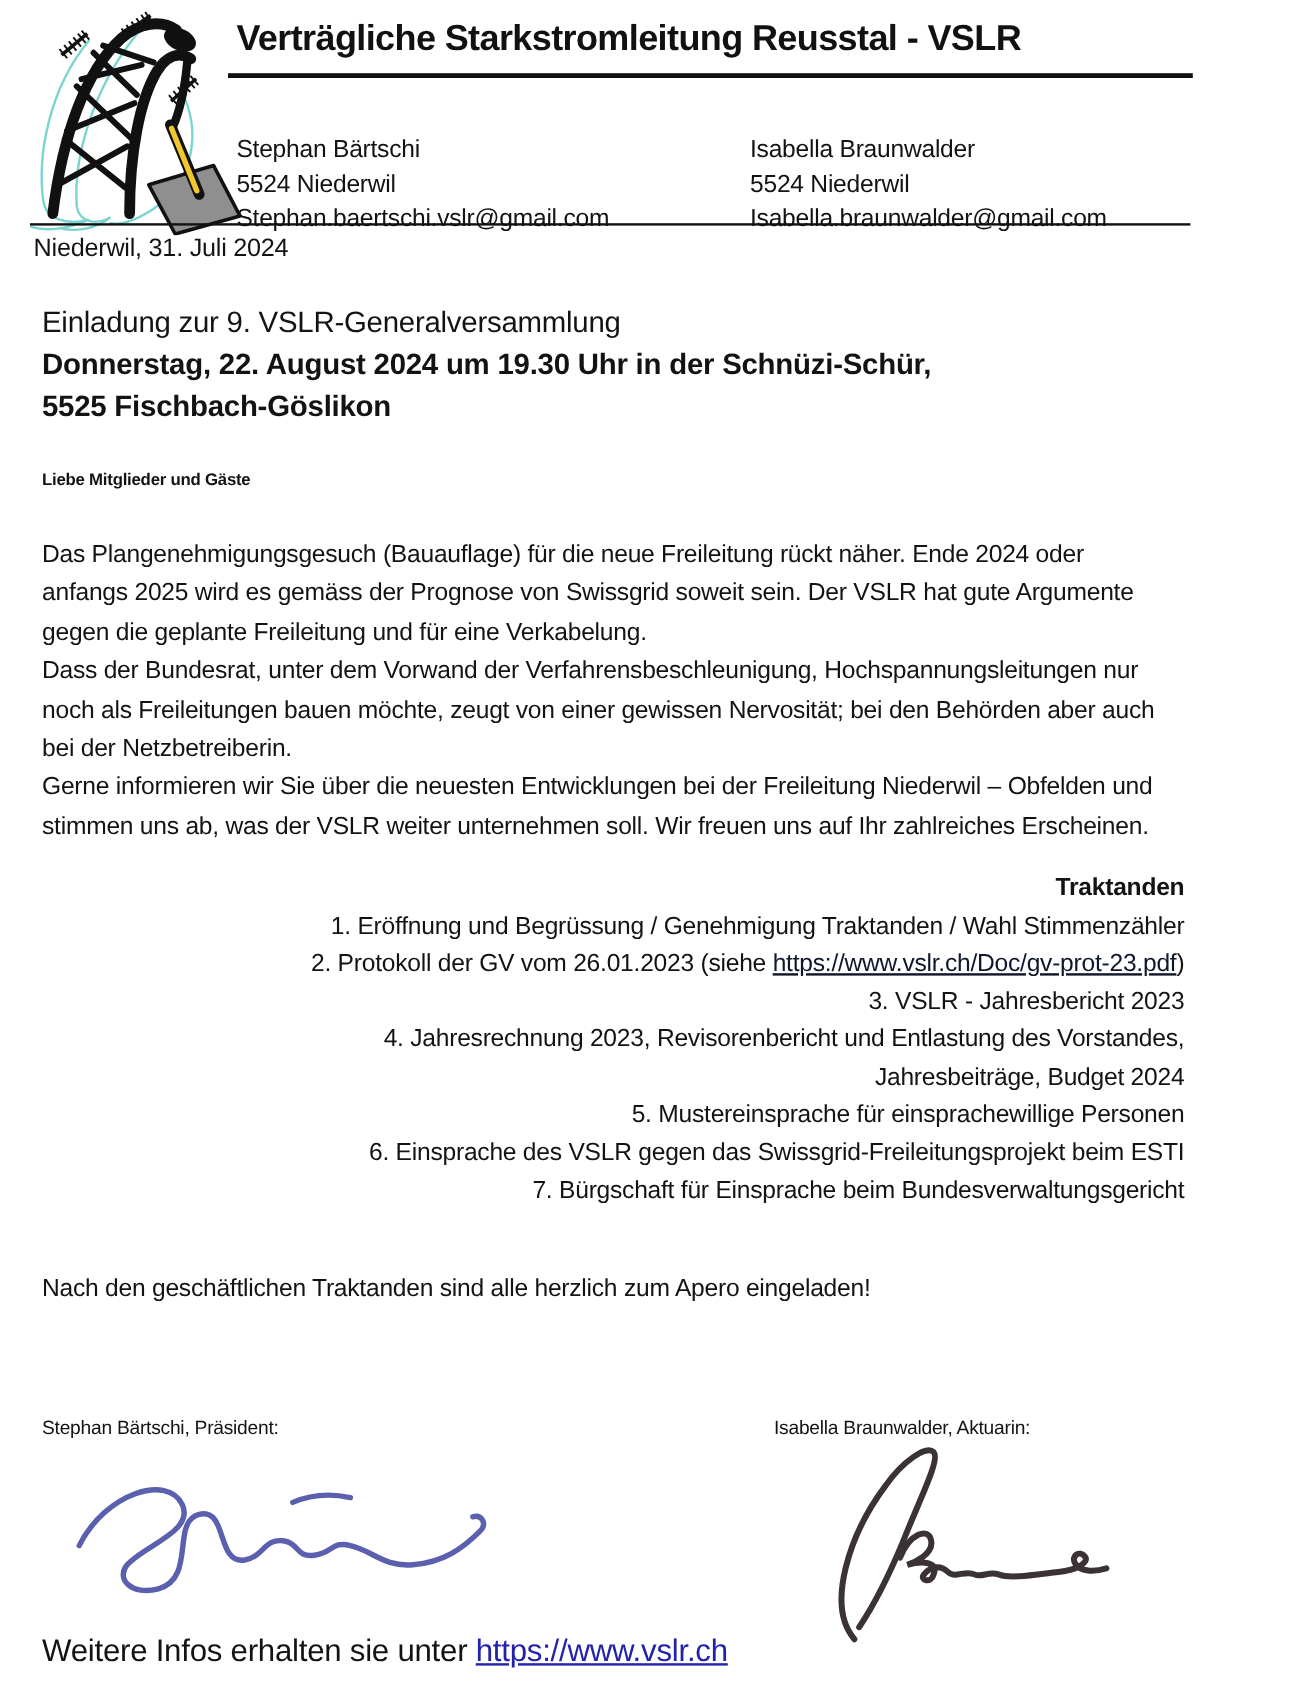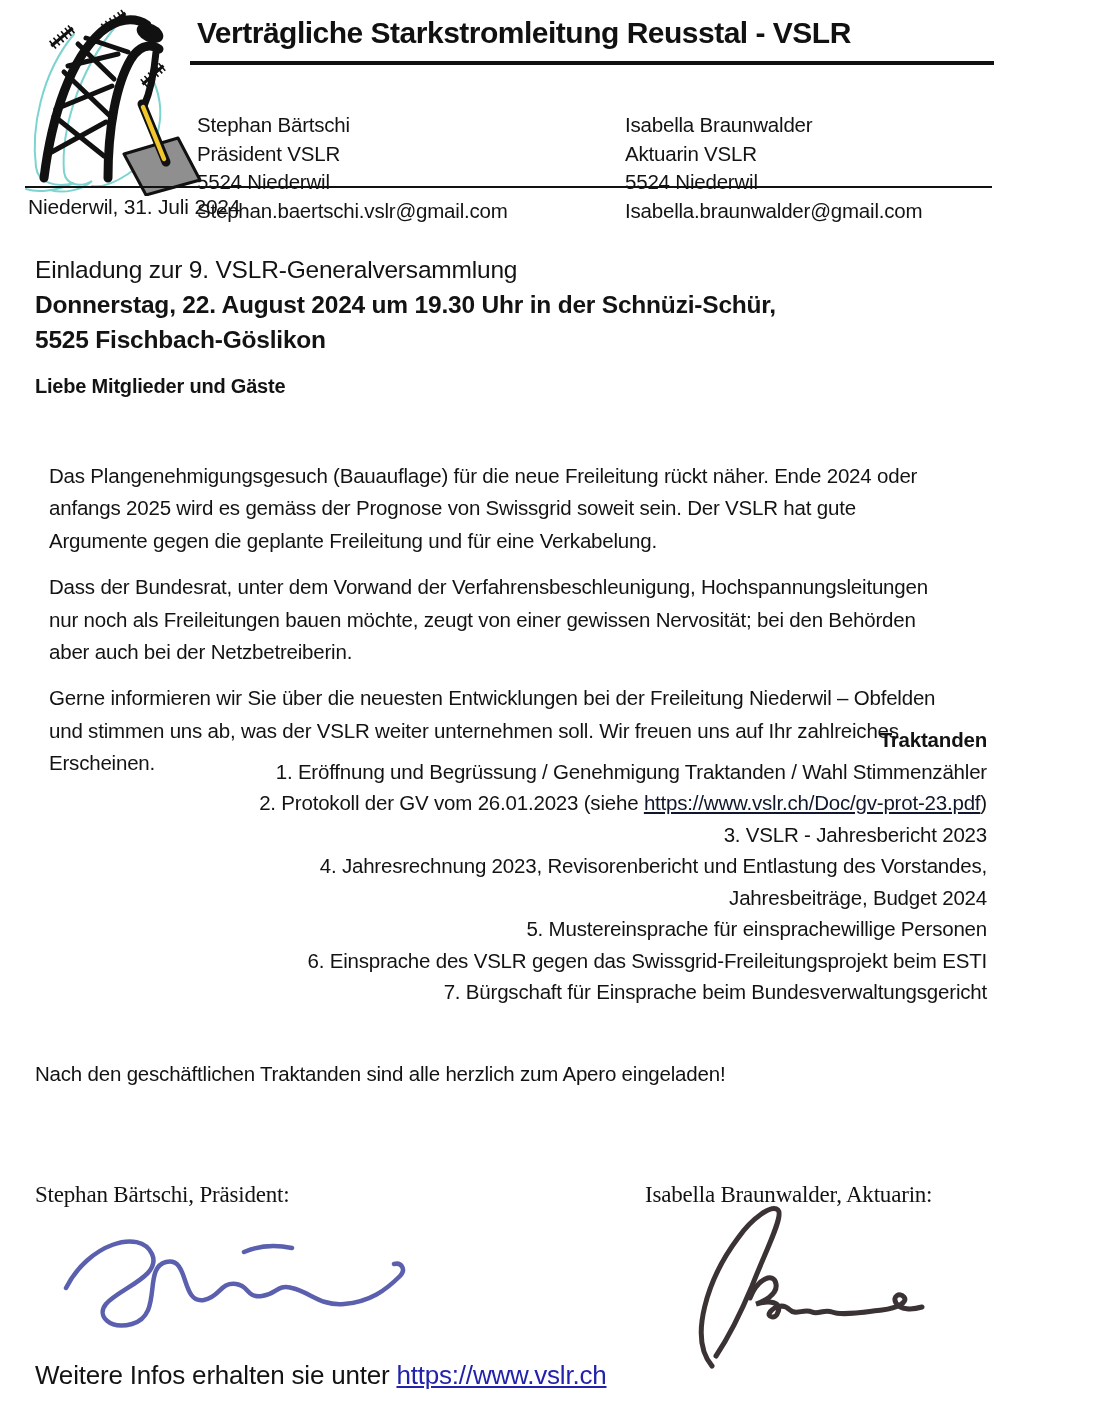--- a/index.html
+++ b/index.html
@@ -21,29 +21,29 @@
     white-space:nowrap;
   }
   .title-rule{left:190px;right:6px;top:61px;height:4px;background:#111;}
   .contact{top:79px;font-size:20.5px;line-height:28.5px;color:#131313;margin-top:32px;}
   .contact-left{left:197px;}
   .contact-right{left:625px;}
   .header-divider{left:25px;right:8px;top:186px;height:2px;background:#111;}
   .dateline{left:28px;top:195px;font-size:21px;color:#131313;}
   .invitation{left:35px;top:252px;font-size:24.5px;line-height:35px;color:#131313;}
   .invitation .bold{font-weight:700;}
-  .salutation{left:35px;top:375px;font-size:20px;font-weight:700;color:#131313;}
+  .salutation{left:35px;top:391px;font-size:14px;font-weight:700;color:#131313;}
   .bodytext{left:35px;top:446px;right:28px;font-size:20.5px;line-height:32.4px;color:#131313;}
-  .bodytext p{margin:14px;}
+  .bodytext p{margin:0;}
   .agenda{left:35px;top:724px;right:13px;font-size:20.5px;line-height:31.5px;color:#131313;text-align:right;}
   .agenda-heading{font-weight:700;}
   .agenda-cont{padding-left:27px;}
   .closing1{left:35px;top:1062px;font-size:20.5px;color:#131313;}
   .closing2{left:35px;top:1122px;font-size:20.5px;color:#131313;}
-  .sig-caption{top:1182px;font-size:23px;color:#131313;font-family:Liberation Serif, serif;}
+  .sig-caption{top:1182px;font-size:16px;color:#131313;}
   .sig-caption-left{left:35px;}
   .sig-caption-right{left:645px;}
   .sig-left{left:48px;top:1226px;width:380px;height:115px;}
   .sig-right{left:660px;top:1198px;width:300px;height:175px;}
   .footer{left:35px;top:1360px;font-size:26px;color:#131313;}
   a.doc-link{color:#0f172a;text-decoration:underline;cursor:pointer;}
   a.web-link{color:#2222aa;text-decoration:underline;cursor:pointer;}
 </style>
 </head>
 <body>
@@ -109,27 +109,25 @@
       <line x1="126" y1="100" x2="150" y2="158" stroke="#111" stroke-width="9" stroke-linecap="round"></line>
       <line x1="127" y1="103" x2="148" y2="155" stroke="#f2c72e" stroke-width="4.5" stroke-linecap="round"></line>
     </svg>
   </div>
 
   <div class="abs title">Verträgliche Starkstromleitung Reusstal - VSLR</div>
   <div class="abs title-rule"></div>
 
   <div class="abs contact contact-left">
     <div>Stephan Bärtschi</div>
-    <div>Präsident VSLR</div>
     <div>5524 Niederwil</div>
     <div>Stephan.baertschi.vslr@gmail.com</div>
   </div>
   <div class="abs contact contact-right">
     <div>Isabella Braunwalder</div>
-    <div>Aktuarin VSLR</div>
     <div>5524 Niederwil</div>
     <div>Isabella.braunwalder@gmail.com</div>
   </div>
   <div class="abs header-divider"></div>
 
   <div class="abs dateline">Niederwil, 31. Juli 2024</div>
 
   <div class="abs invitation">
     <div>Einladung zur 9. VSLR-Generalversammlung</div>
     <div class="bold">Donnerstag, 22. August 2024 um 19.30 Uhr in der Schnüzi-Schür,</div>

